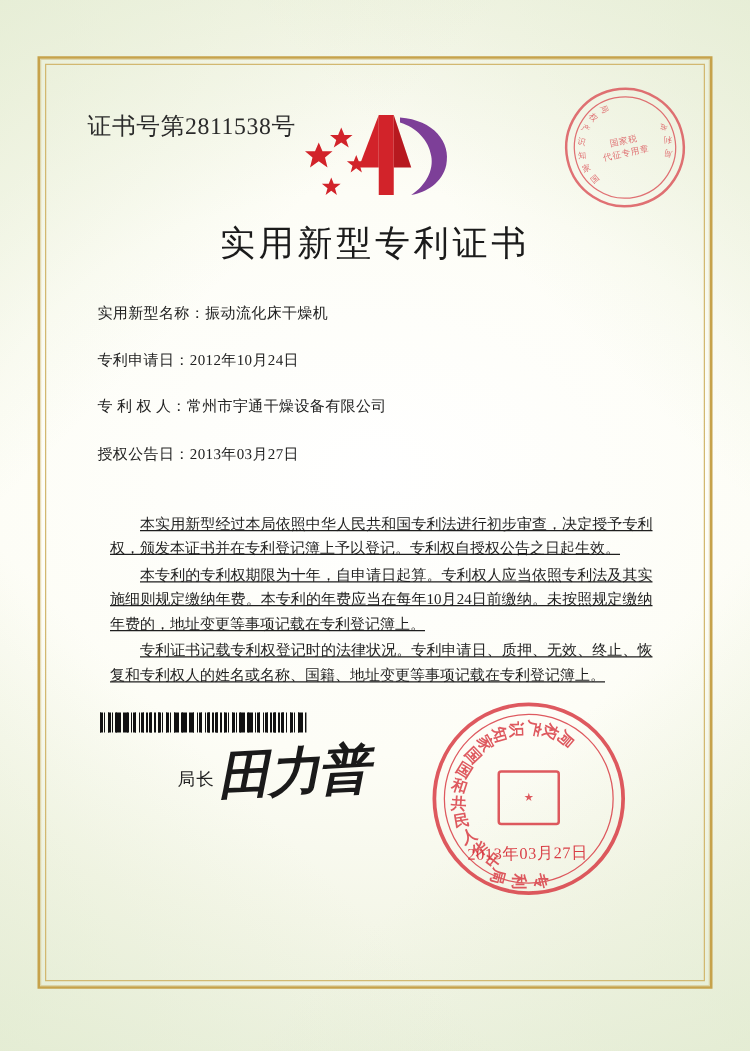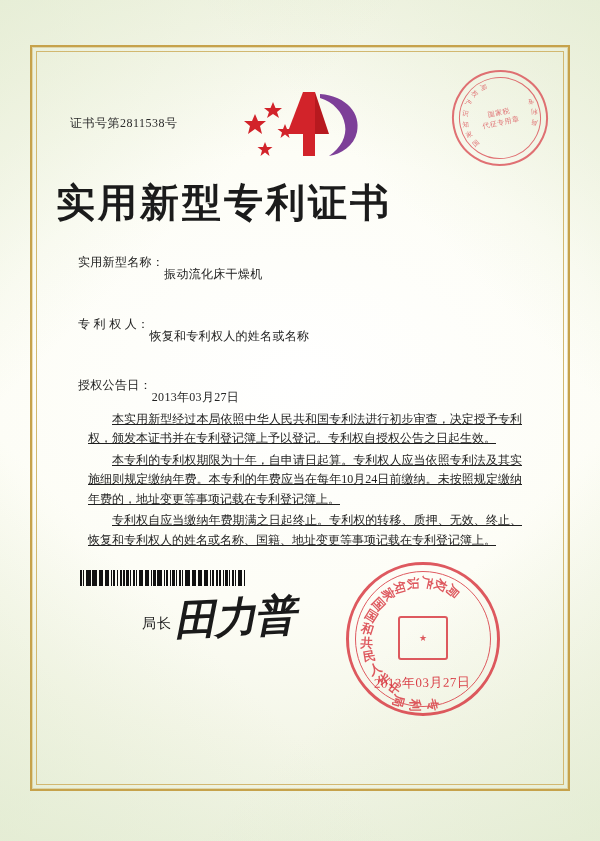--- a/index.html
+++ b/index.html
@@ -51,22 +51,22 @@
     left: 56px;
     top: 70px;
     right: 56px;
     bottom: 70px;
   }
 
   
   .cert-no {
     position: absolute;
     left: 14px;
-    top: 45px;
-    font-size: 12px;
+    top: 18px;
+    font-size: 19px;
     color: #2b2b2b;
     letter-spacing: 0.5px;
   }
 
   
   .logo {
     position: absolute;
     left: 50%;
     top: 14px;
     transform: translateX(-50%);
@@ -117,22 +117,23 @@
     letter-spacing: 0.5px;
   }
   .seal-top .inner-lines div { white-space: nowrap; }
 
   
   .main-title {
     position: absolute;
     left: 0;
     right: 0;
     top: 106px;
-    font-size: 39px;
-    font-weight: bold;
+    text-align: center;
+    font-size: 28px;
+    font-weight: normal;
     letter-spacing: 3px;
     color: #1b1b1b;
     font-family: "DejaVu Serif", "Liberation Serif", serif;
   }
 
   
   .fields {
     position: absolute;
     left: 22px;
     right: 20px;
@@ -144,21 +145,20 @@
     margin-bottom: 20.5px;
     font-size: 12px;
     color: #222;
   }
   .field-label {
     white-space: pre;
     letter-spacing: 0.3px;
   }
   .field-value {
     letter-spacing: 0.3px;
-    margin-top: 24px;
   }
 
   
   .body-text {
     position: absolute;
     left: 32px;
     right: 22px;
     top: 340px;
     font-size: 12px;
     line-height: 1.62;
@@ -327,33 +327,37 @@
     </div>
 
     <div class="main-title">实用新型专利证书</div>
 
     <div class="fields">
       <div class="field-row">
         <span class="field-label">实用新型名称：</span>
         <span class="field-value">振动流化床干燥机</span>
       </div>
       <div class="field-row">
+        <span class="field-label">专利申请日：</span>
+        <span class="field-value">2012年10月24日</span>
+      </div>
+      <div class="field-row">
         <span class="field-label">专 利 权 人：</span>
-        <span class="field-value">恢复和专利权人的姓名或名称</span>
+        <span class="field-value">常州市宇通干燥设备有限公司</span>
       </div>
       <div class="field-row">
         <span class="field-label">授权公告日：</span>
         <span class="field-value">2013年03月27日</span>
       </div>
     </div>
 
     <div class="body-text">
       <p>本实用新型经过本局依照中华人民共和国专利法进行初步审查，决定授予专利权，颁发本证书并在专利登记簿上予以登记。专利权自授权公告之日起生效。</p>
       <p>本专利的专利权期限为十年，自申请日起算。专利权人应当依照专利法及其实施细则规定缴纳年费。本专利的年费应当在每年10月24日前缴纳。未按照规定缴纳年费的，地址变更等事项记载在专利登记簿上。</p>
-      <p>专利权自应当缴纳年费期满之日起终止。专利权的转移、质押、无效、终止、恢复和专利权人的姓名或名称、国籍、地址变更等事项记载在专利登记簿上。</p>
+      <p>专利证书记载专利权登记时的法律状况。专利申请日、质押、无效、终止、恢复和专利权人的姓名或名称、国籍、地址变更等事项记载在专利登记簿上。</p>
     </div>
 
     <div class="barcode"></div>
 
     <div class="sig-label">局长</div>
     <div class="signature">田力普</div>
 
     <div class="seal-main">
       <div class="ring2"></div>
       <div class="arc">

